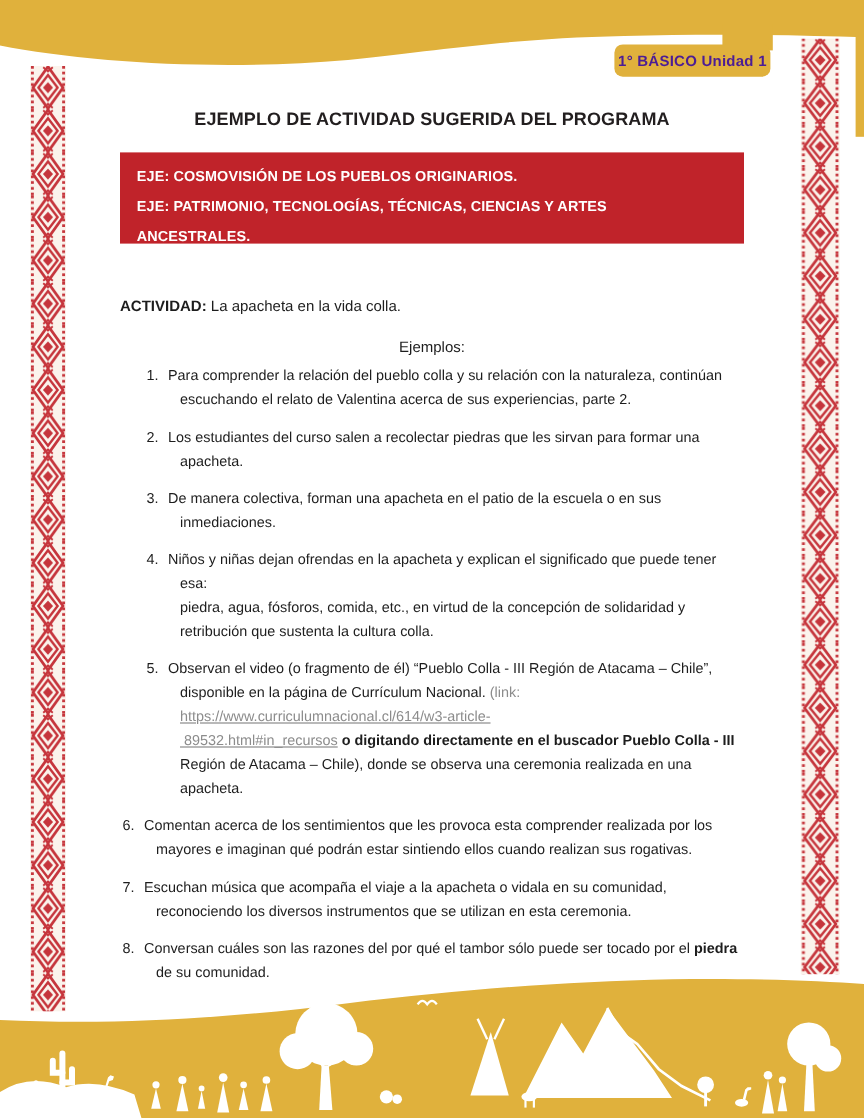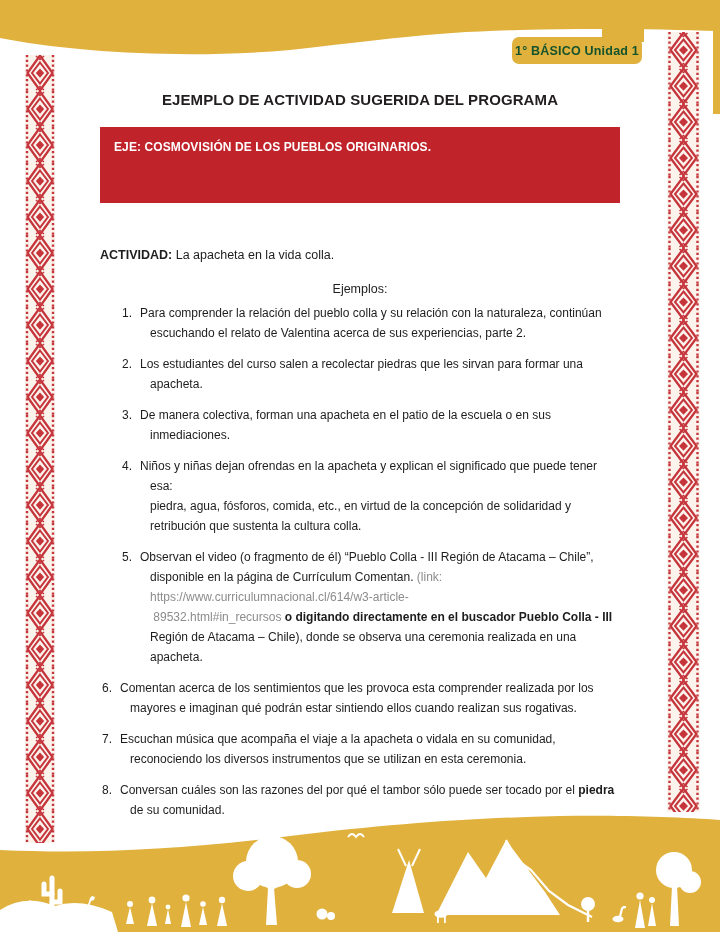--- a/index.html
+++ b/index.html
@@ -8,21 +8,21 @@
     font-family:"Liberation Sans", sans-serif;color:#1d1d1d;
   }
   svg{display:block;}
   .abs{position:absolute;}
 
   
   .top-band{left:0;top:0;width:720px;height:120px;pointer-events:none;}
   .badge{
     left:512px;top:37px;width:130px;height:27px;background:#e0b13c;border-radius:7px;
     display:flex;align-items:center;justify-content:center;
-    color:#14532d;font-size:12.5px;font-weight:bold;letter-spacing:.2px;
+    color:#4c1d95;font-size:12.5px;font-weight:bold;letter-spacing:.2px;
   }
   .badge-stem{left:602px;top:20px;width:42px;height:22px;background:#e0b13c;}
   .right-sliver{right:0;top:28px;width:7px;height:86px;background:#e0b13c;}
 
   
   .border-strip{pointer-events:none;}
   .border-left{left:25px;top:55px;}
   .border-right{left:667px;top:32px;}
 
   
@@ -38,21 +38,21 @@
   .eje-line{margin:0;font-size:12px;font-weight:bold;line-height:25px;letter-spacing:.1px;}
   .activity{margin:42px 0 0 0;font-size:12.5px;line-height:20px;}
   .examples-heading{margin:14px 0 0 0;font-size:12.5px;line-height:20px;text-align:center;}
   .list{margin-top:4px;}
   .item{display:flex;margin:0 0 11px 22px;font-size:12px;line-height:20px;}
   .item.ind-b{margin-left:2px;}
   .num{flex:none;width:18px;}
   .txt{display:block;flex:1;white-space:pre-wrap;padding-left:10px;text-indent:-10px;}
   .sg-b{font-weight:bold;}
   .sg-g{color:#8c8c8c;}
-  .sg-l{color:#8c8c8c;cursor:pointer;}
+  .sg-l{color:#8c8c8c;text-decoration:underline;cursor:pointer;}
 
   
   .bottom-band{left:0;bottom:0;width:720px;height:120px;pointer-events:none;}
 </style>
 </head>
 <body>
 
 <div class="page">
 
   <svg class="abs top-band" viewBox="0 0 720 120">
@@ -94,20 +94,21 @@
       </pattern>
     </defs>
     <rect width="33" height="780" fill="url(#texR)"></rect>
   </svg>
 
   <div class="abs content">
     <h1 class="title">EJEMPLO DE ACTIVIDAD SUGERIDA DEL PROGRAMA</h1>
 
     <div class="eje-box">
       <p class="eje-line">EJE: COSMOVISIÓN DE LOS PUEBLOS ORIGINARIOS.</p>
+      <p class="eje-line">EJE: PATRIMONIO, TECNOLOGÍAS, TÉCNICAS, CIENCIAS Y ARTES ANCESTRALES.</p>
     </div>
 
     <p class="activity"><span class="sg-b">ACTIVIDAD:</span><span> La apacheta en la vida colla.</span></p>
 
     <p class="examples-heading">Ejemplos:</p>
 
     <div class="list">
         <div class="item ind-a">
           <span class="num">1.</span>
           <span class="txt"><span class="sg-n">Para comprender la relación del pueblo colla y su relación con la naturaleza, continúan
@@ -125,21 +126,21 @@
         </div>
         <div class="item ind-a">
           <span class="num">4.</span>
           <span class="txt"><span class="sg-n">Niños y niñas dejan ofrendas en la apacheta y explican el significado que puede tener esa:
 piedra, agua, fósforos, comida, etc., en virtud de la concepción de solidaridad y
 retribución que sustenta la cultura colla.</span></span>
         </div>
         <div class="item ind-a">
           <span class="num">5.</span>
           <span class="txt"><span class="sg-n">Observan el video (o fragmento de él) “Pueblo Colla - III Región de Atacama – Chile”,
-disponible en la página de Currículum Comentan. </span><span class="sg-g">(link:</span><span class="sg-n">
+disponible en la página de Currículum Nacional. </span><span class="sg-g">(link:</span><span class="sg-n">
 </span><span class="sg-l">https://www.curriculumnacional.cl/614/w3-article-</span><span class="sg-n">
 </span><span class="sg-l"> 89532.html#in_recursos</span><span class="sg-n"> </span><span class="sg-b">o digitando directamente en el buscador Pueblo Colla - III</span><span class="sg-n">
 Región de Atacama – Chile), donde se observa una ceremonia realizada en una apacheta.</span></span>
         </div>
         <div class="item ind-b">
           <span class="num">6.</span>
           <span class="txt"><span class="sg-n">Comentan acerca de los sentimientos que les provoca esta comprender realizada por los
 mayores e imaginan qué podrán estar sintiendo ellos cuando realizan sus rogativas.</span></span>
         </div>
         <div class="item ind-b">

